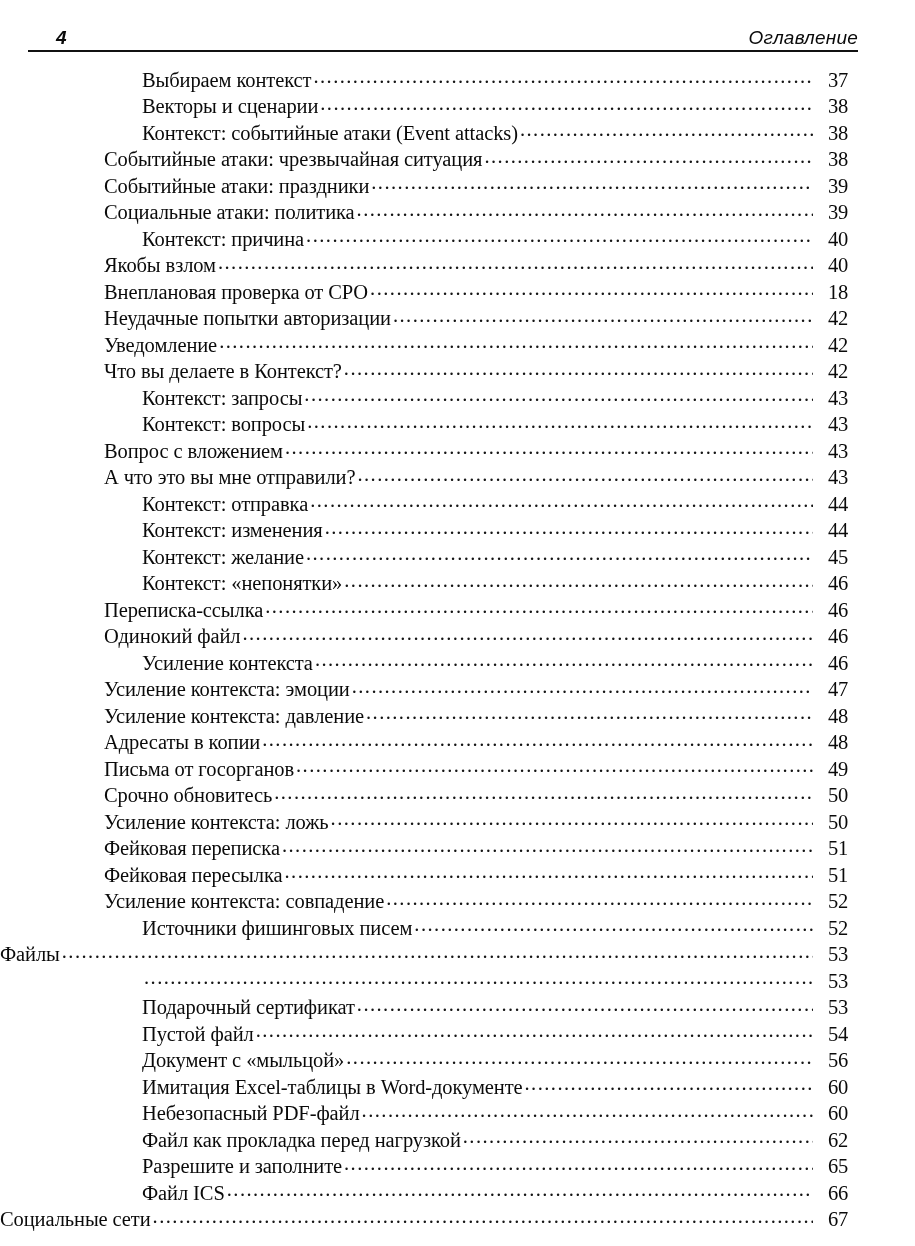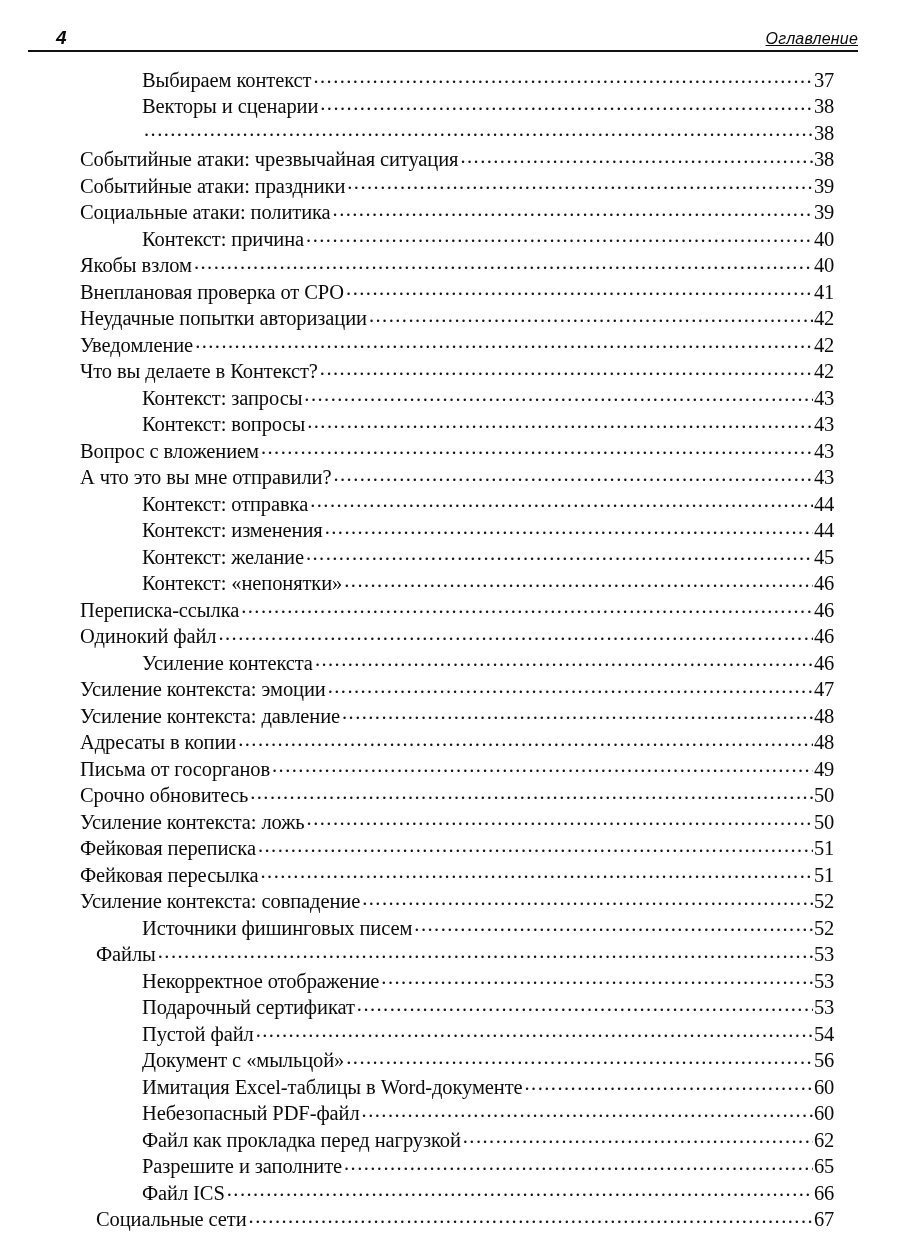--- a/index.html
+++ b/index.html
@@ -38,24 +38,23 @@
     font-weight: 700;
     font-size: 19px;
     line-height: 1;
     letter-spacing: 0.2px;
     padding-left: 28px;
   }
   .head-title {
     font-family: "Liberation Sans", "DejaVu Sans", sans-serif;
     font-style: italic;
     font-weight: 400;
-    font-size: 16px;
+    font-size: 19px;
     line-height: 1;
     letter-spacing: 0.2px;
-    text-decoration: underline;
   }
 
   
   .toc {
     position: absolute;
     left: 0;
     top: 66px;
     width: 915px;
   }
   .toc-entry {
@@ -87,28 +86,28 @@
     right: 0;
     bottom: 0;
     letter-spacing: 1.45px;
     font-size: 20.5px;
     line-height: 1;
     color: #151515;
   }
   .toc-entry .page-no {
     flex: 0 0 auto;
     width: 34px;
-    text-align: left;
+    text-align: right;
     letter-spacing: -0.2px;
   }
 
   
-  .lvl0 { padding-left: 96px; }
+  .lvl0 { }
   .lvl1 { padding-left: 142px; }
-  .lvl2 { padding-left: 80px; }
+  .lvl2 { padding-left: 104px; }
 </style>
 </head>
 <body>
 
 <div class="page">
 
   <div class="running-head">
     <span class="folio">4</span>
     <span class="head-title">Оглавление</span>
   </div>
@@ -118,20 +117,21 @@
         <span class="label">Выбираем контекст</span>
         <span class="leader"></span>
         <span class="page-no">37</span>
       </div>
       <div class="toc-entry lvl1">
         <span class="label">Векторы и сценарии</span>
         <span class="leader"></span>
         <span class="page-no">38</span>
       </div>
       <div class="toc-entry lvl1">
+        <span class="label">Контекст: событийные атаки (Event attacks)</span>
         <span class="leader"></span>
         <span class="page-no">38</span>
       </div>
       <div class="toc-entry lvl2">
         <span class="label">Событийные атаки: чрезвычайная ситуация</span>
         <span class="leader"></span>
         <span class="page-no">38</span>
       </div>
       <div class="toc-entry lvl2">
         <span class="label">Событийные атаки: праздники</span>
@@ -149,21 +149,21 @@
         <span class="page-no">40</span>
       </div>
       <div class="toc-entry lvl2">
         <span class="label">Якобы взлом</span>
         <span class="leader"></span>
         <span class="page-no">40</span>
       </div>
       <div class="toc-entry lvl2">
         <span class="label">Внеплановая проверка от СРО</span>
         <span class="leader"></span>
-        <span class="page-no">41</span>
+        <span class="page-no">18</span>
       </div>
       <div class="toc-entry lvl2">
         <span class="label">Неудачные попытки авторизации</span>
         <span class="leader"></span>
         <span class="page-no">42</span>
       </div>
       <div class="toc-entry lvl2">
         <span class="label">Уведомление</span>
         <span class="leader"></span>
         <span class="page-no">42</span>
@@ -277,21 +277,20 @@
         <span class="label">Источники фишинговых писем</span>
         <span class="leader"></span>
         <span class="page-no">52</span>
       </div>
       <div class="toc-entry lvl0">
         <span class="label">Файлы</span>
         <span class="leader"></span>
         <span class="page-no">53</span>
       </div>
       <div class="toc-entry lvl1">
-        <span class="label">Некорректное отображение</span>
         <span class="leader"></span>
         <span class="page-no">53</span>
       </div>
       <div class="toc-entry lvl1">
         <span class="label">Подарочный сертификат</span>
         <span class="leader"></span>
         <span class="page-no">53</span>
       </div>
       <div class="toc-entry lvl1">
         <span class="label">Пустой файл</span>

